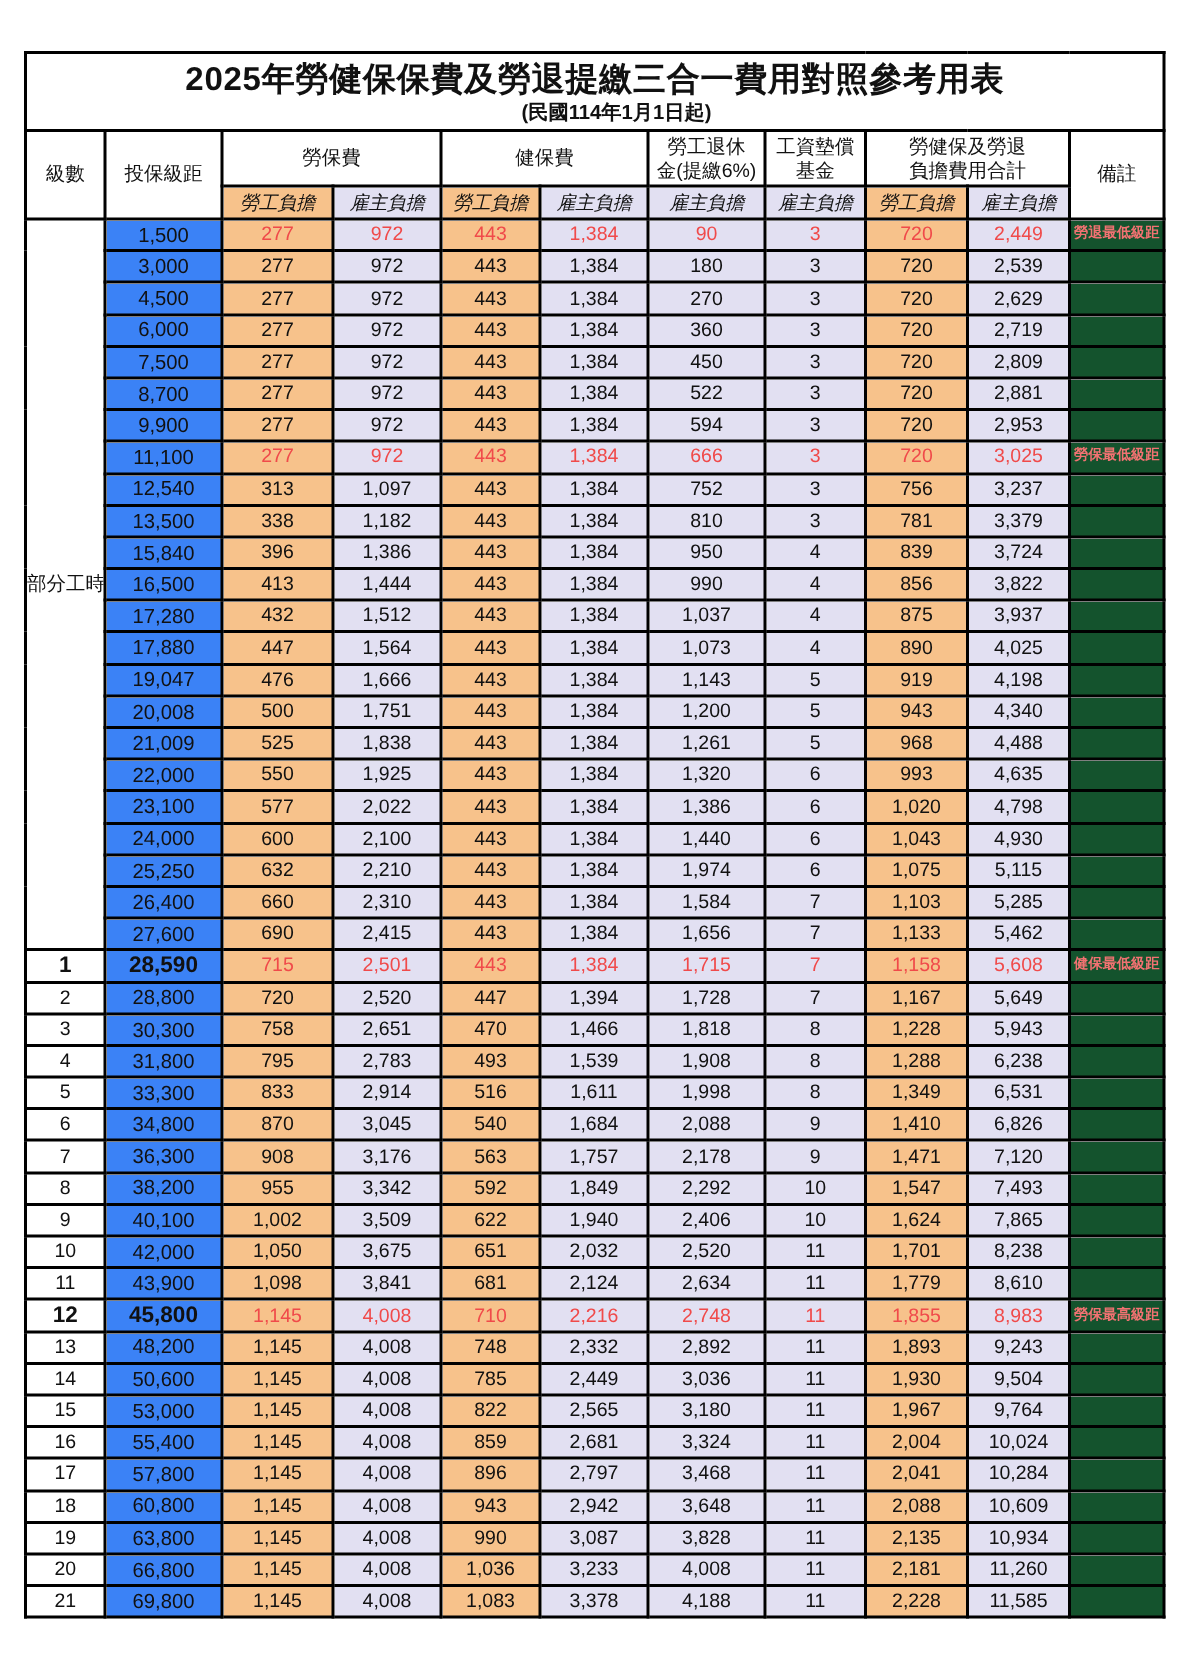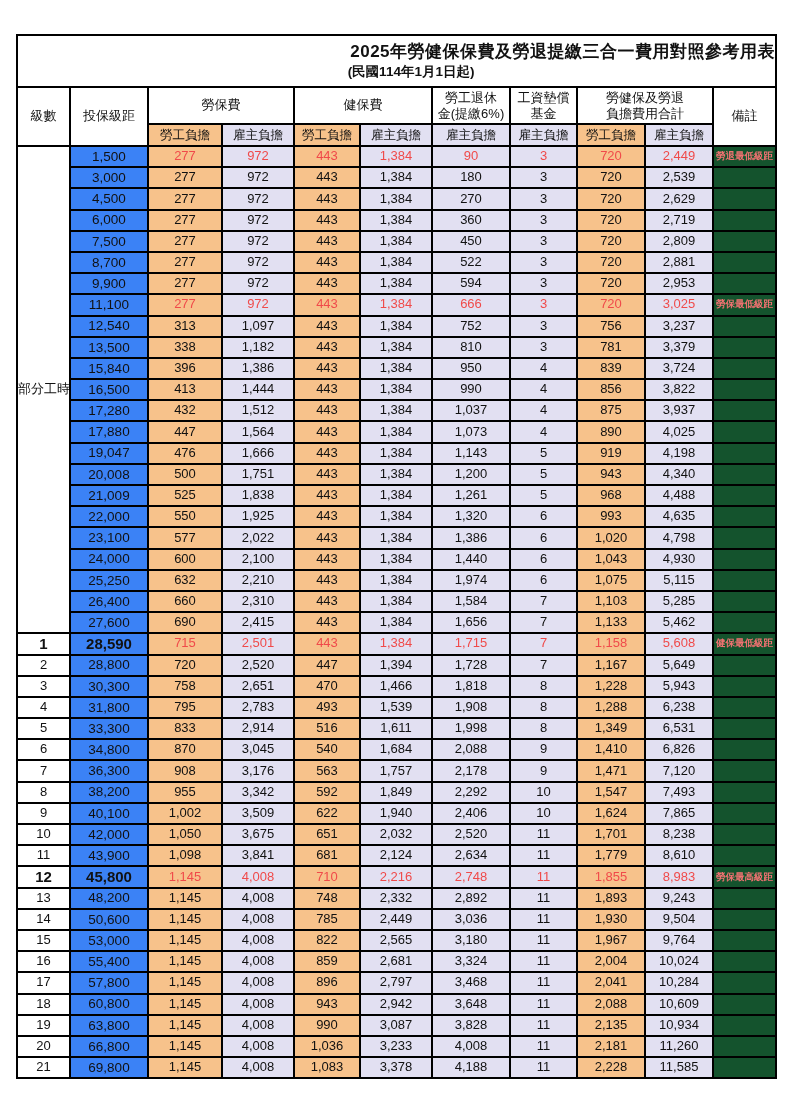--- a/index.html
+++ b/index.html
@@ -10,24 +10,24 @@
   }
   .sheet{position:absolute;left:16px;top:34px;}
   table{border-collapse:collapse;table-layout:fixed;width:759px;}
   td,th{
     border:2px solid #000;padding:0;margin:0;
     text-align:center;vertical-align:middle;
     font-weight:normal;font-size:13px;line-height:1.15;
     overflow:hidden;white-space:nowrap;
   }
   tr.title-row td{height:50px;border-bottom-width:2px;}
-  .title-line1{font-size:17px;font-weight:bold;letter-spacing:.5px;text-align:right;}
+  .title-line1{font-size:22px;font-weight:bold;letter-spacing:.5px;}
   .title-line2{font-size:13.5px;font-weight:bold;margin-top:2px;margin-left:29px;}
   tr.hrow1 th{height:35px;font-size:13px;}
-  tr.hrow2 th{height:20px;font-size:12.5px;}
+  tr.hrow2 th{height:20px;font-size:12.5px;font-style:italic;}
   .two-line{line-height:1.2;font-size:12.5px;}
   .emp{background:#f7c28b;}
   .er{background:#e2e0f2;}
   tbody td{height:17px;}
   tbody tr{height:21.2px;}
   td.level-cell{background:#fff;font-size:13px;text-align:center;}
   td.salary-cell{background:#3b82f6;font-size:13.5px;}
   td.emph{font-size:15px;font-weight:bold;}
   td.red{color:#f04a4a;}
   td.remark-cell{background:#14532d;font-size:9.5px;font-weight:bold;padding:0 1px;}

